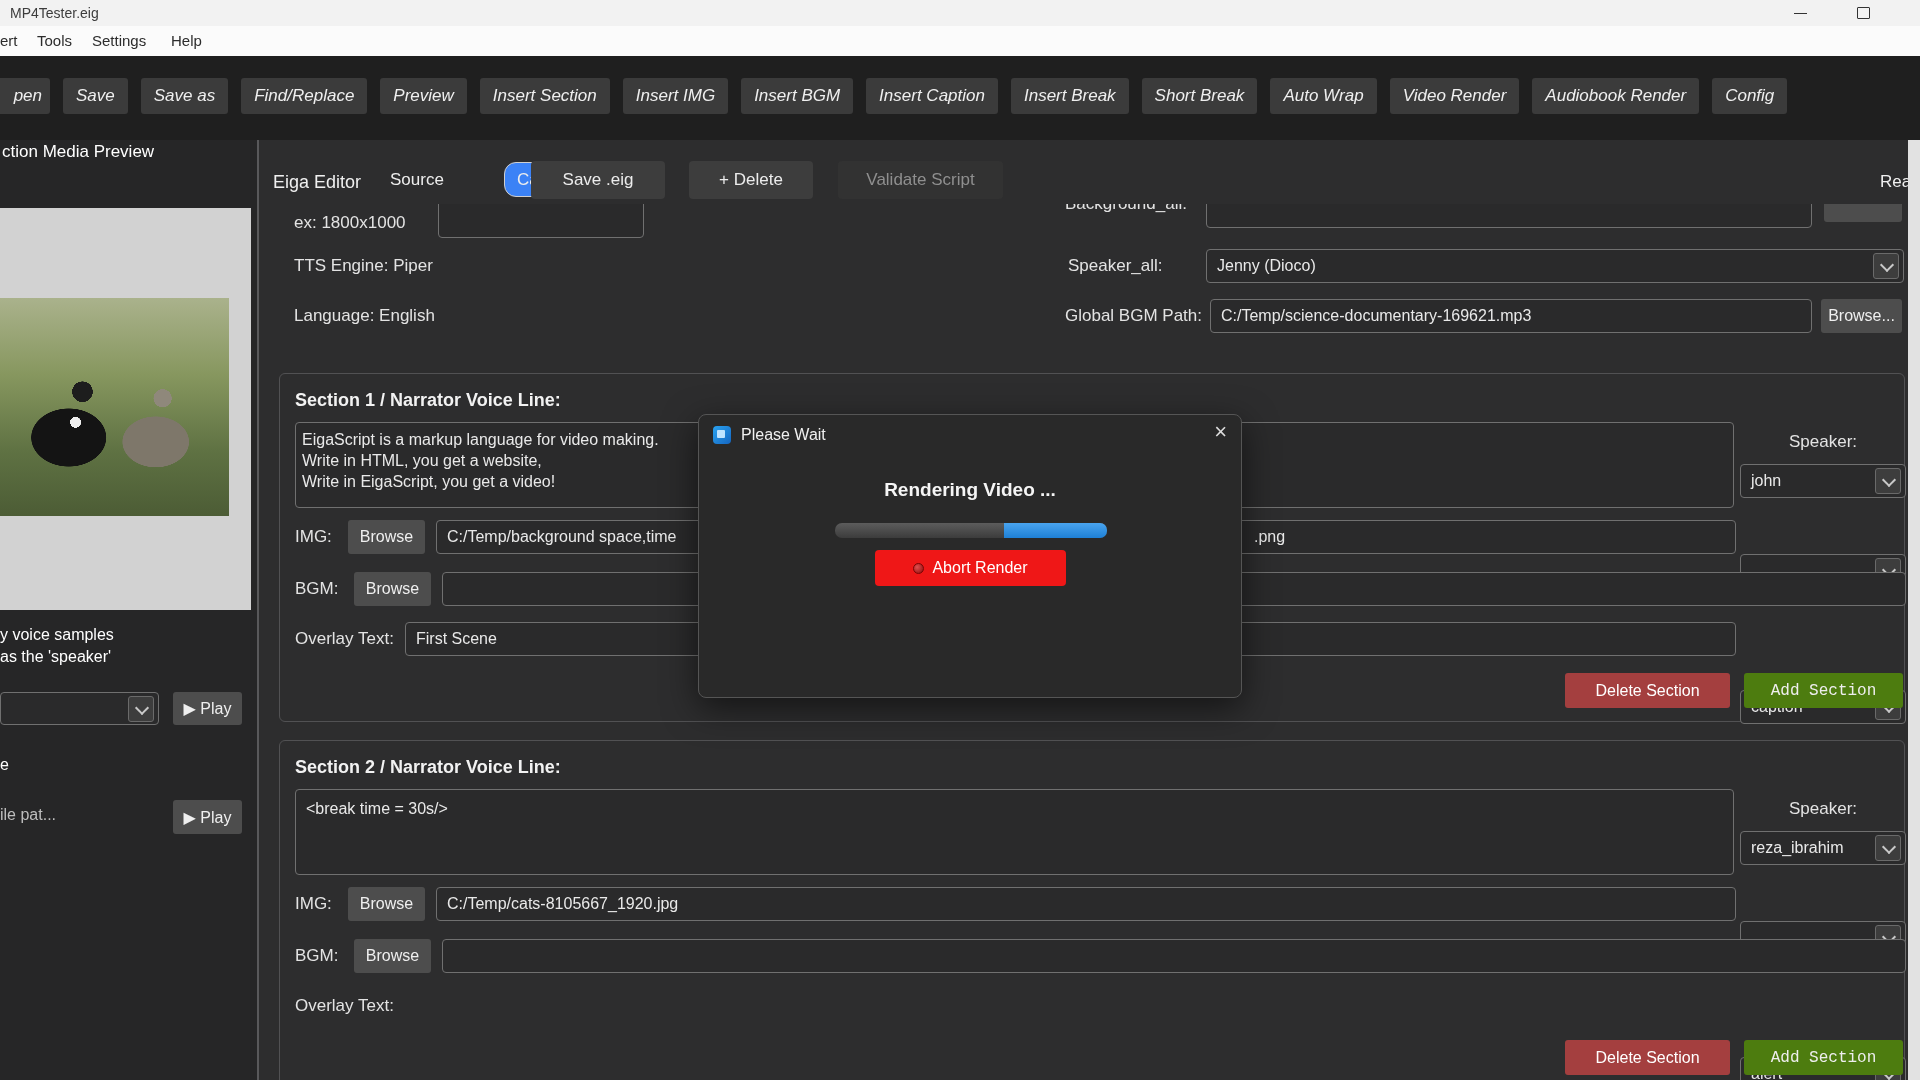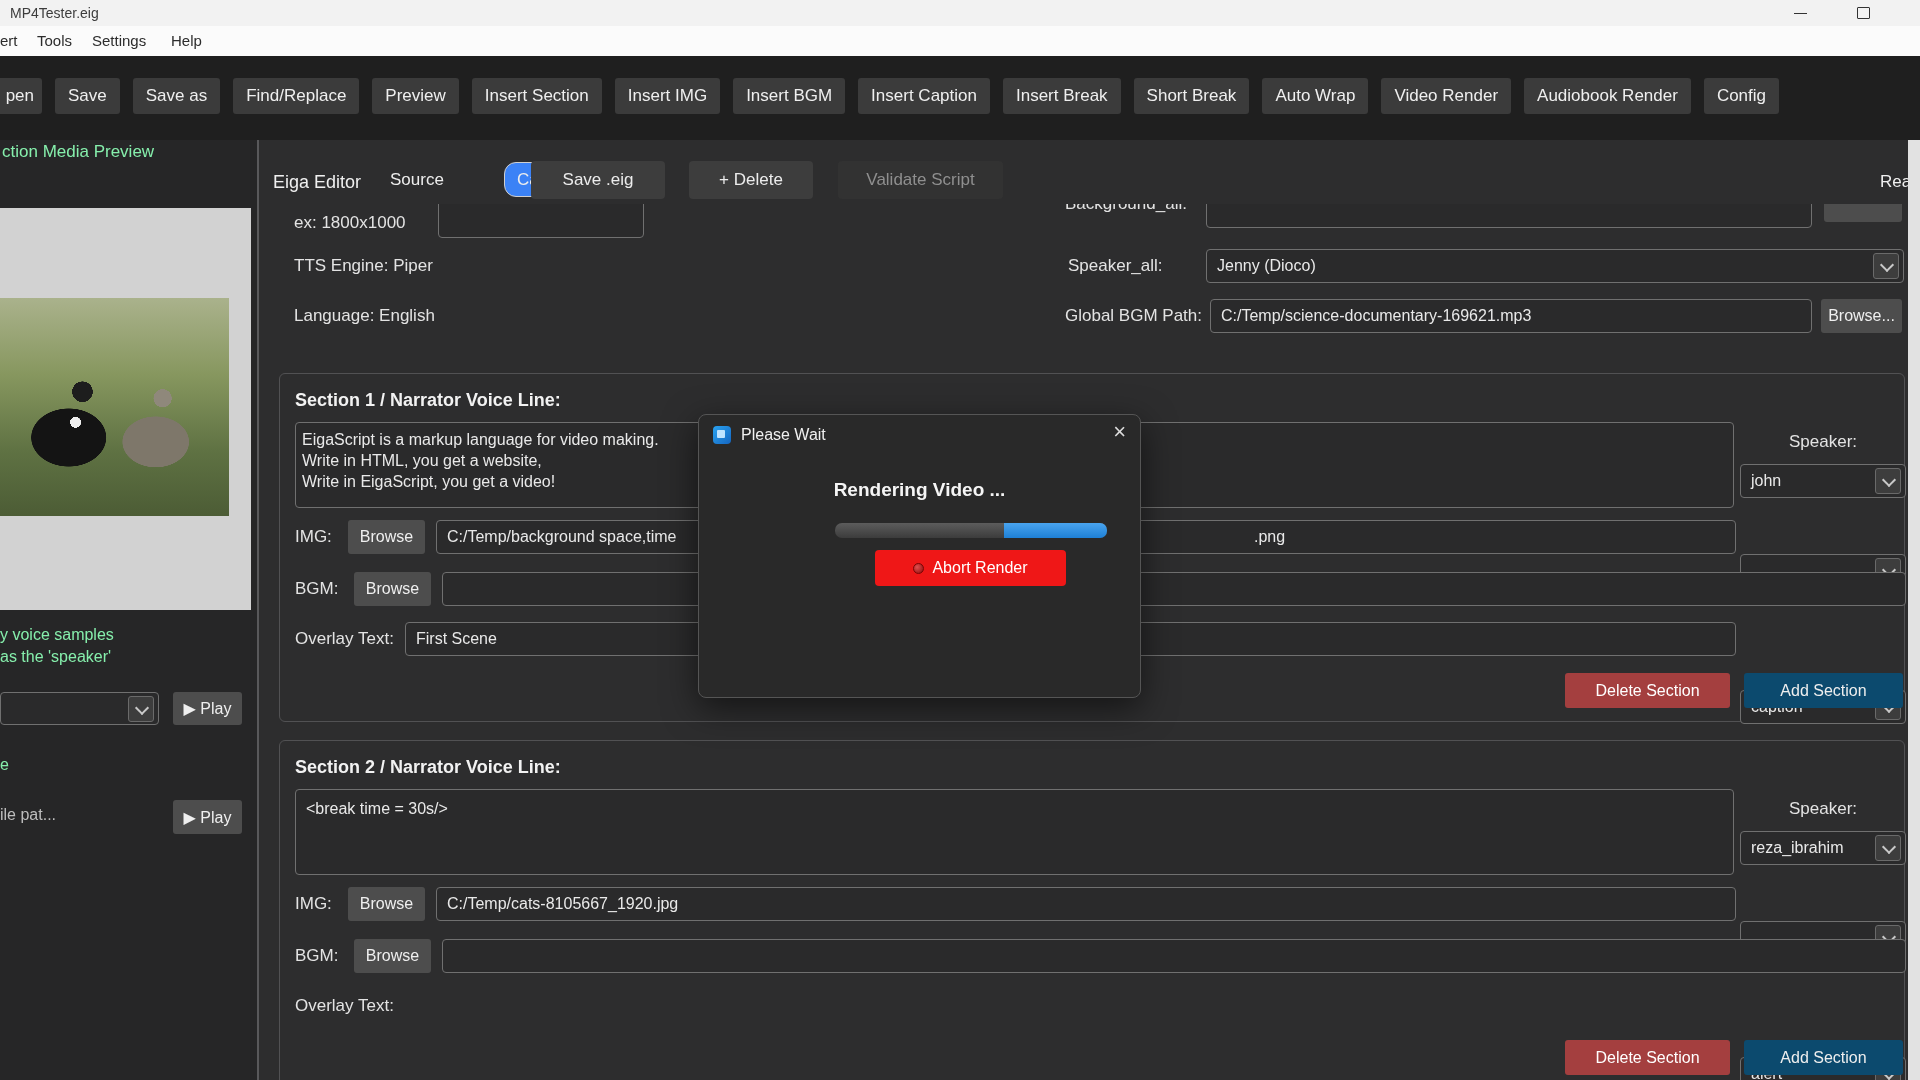--- a/index.html
+++ b/index.html
@@ -10,30 +10,30 @@
   
   .titlebar{position:absolute;left:0;top:0;width:100%;height:26px;background:#f2f2f2;color:#3c3c3c;}
   .titlebar .wtitle{position:absolute;left:10px;top:0;line-height:26px;font-size:14px;}
   .winbtn{position:absolute;top:0;width:40px;height:26px;}
   .min-glyph{position:absolute;left:14px;top:13px;width:13px;height:0;border-top:1.4px solid #333;}
   .max-glyph{position:absolute;left:14px;top:7px;width:11px;height:10px;border:1.4px solid #333;border-radius:1px;}
   .menubar{position:absolute;left:0;top:26px;width:100%;height:30px;background:#fbfbfb;color:#2c2c2c;font-size:15px;}
   .menubar span{position:absolute;top:0;line-height:30px;}
 
   .toolbar{position:absolute;left:0;top:56px;width:100%;height:84px;background:#1f1f1f;}
-  .tbar-row{position:absolute;left:0;top:22px;display:flex;gap:13px;align-items:center;}
+  .tbar-row{position:absolute;left:8px;top:22px;display:flex;gap:13px;align-items:center;font-style:italic;}
   .tbtn{height:36px;display:flex;align-items:center;justify-content:center;padding:0 13px;
         background:#3b3b3b;color:#efefef;font-size:17px;border-radius:3px;white-space:nowrap;}
   .tbtn.clipped{width:54px;margin-left:-20px;justify-content:flex-end;padding:0 8px 0 0;}
 
   
   .sidebar{position:absolute;left:0;top:140px;width:257px;bottom:0;background:#262627;}
   .vdivider{position:absolute;left:257px;top:140px;width:2px;bottom:0;background:#59595b;}
   .scrollstrip{position:absolute;right:0;top:140px;width:12px;bottom:0;background:#e2e2e2;z-index:60;}
-  .side-text{position:absolute;font-size:17px;color:#86efac;white-space:nowrap;}
+  .side-text{position:absolute;font-size:17px;color:#ffffff;white-space:nowrap;}
   .preview-panel{position:absolute;left:0;top:68px;width:251px;height:402px;background:#d2d2d2;}
   .kittens{position:absolute;left:0;top:90px;width:229px;height:218px;
     background:
       radial-gradient(circle 9px at 33% 57%, #efefef 60%, transparent 61%),
       radial-gradient(circle 17px at 36% 43%, #1d1d1d 60%, transparent 61%),
       radial-gradient(ellipse 62px 48px at 30% 64%, #141414 60%, transparent 61%),
       radial-gradient(circle 15px at 71% 46%, #8f887b 60%, transparent 61%),
       radial-gradient(ellipse 55px 42px at 68% 66%, #7e776a 60%, transparent 61%),
       linear-gradient(180deg,#aab28c 0%,#87975f 35%,#5f7243 70%,#4c5c35 100%);}
 
@@ -62,24 +62,24 @@
   .row1clip{position:absolute;left:258px;top:204px;right:12px;height:42px;overflow:hidden;}
 
   
   .secbox{position:absolute;left:279px;width:1626px;border:1px solid #515153;border-radius:6px;box-sizing:border-box;}
   .sec-title{position:absolute;left:15px;top:16px;font-size:18px;font-weight:bold;color:#f2f2f2;white-space:nowrap;}
   .textarea{position:absolute;left:15px;top:48px;width:1439px;height:86px;background:#2a2a2b;
             border:1px solid #707070;border-radius:4px;box-sizing:border-box;font-size:16px;color:#e9e9e9;}
   .ta-center{margin:6px 0 0 6px;width:fit-content;text-align:left;white-space:pre-line;line-height:21px;}
   .ta-left{margin:8px 0 0 10px;white-space:pre-line;line-height:21px;}
   .del-btn{background:#a43f3f;color:#fff;}
-  .add-btn{background:#0c4a6e;color:#eee;}
-
-  
-  .dialog{position:absolute;left:698px;top:414px;width:443px;height:284px;background:#292929;
+  .add-btn{background:#4d7c0f;color:#eee;font-family:Liberation Mono, monospace;}
+
+  
+  .dialog{position:absolute;left:698px;top:414px;width:544px;height:284px;background:#292929;
           border:1px solid #555;border-radius:8px;box-shadow:0 10px 34px rgba(0,0,0,.55);z-index:50;box-sizing:border-box;}
   .dlg-title{position:absolute;left:0;top:0;width:100%;height:40px;}
   .dlg-icon{position:absolute;left:14px;top:11px;width:18px;height:18px;border-radius:4px;
             background:linear-gradient(135deg,#2aa3f0,#1565c0);}
   .dlg-icon::after{content:"";position:absolute;left:4px;top:4px;width:8px;height:8px;background:#bfe3ff;border-radius:1px;}
   .dlg-name{position:absolute;left:42px;top:0;line-height:40px;font-size:16px;color:#f0f0f0;}
   .dlg-close{position:absolute;right:14px;top:4px;font-size:22px;color:#dcdcdc;cursor:default;}
   .dlg-msg{position:absolute;left:0;top:64px;width:100%;text-align:center;font-size:19px;font-weight:bold;color:#f5f5f5;}
   .progress{position:absolute;left:136px;top:108px;width:272px;height:15px;border-radius:7px;overflow:hidden;
             background:linear-gradient(180deg,#5c5c5c,#3c3c3c);display:flex;justify-content:flex-end;}

